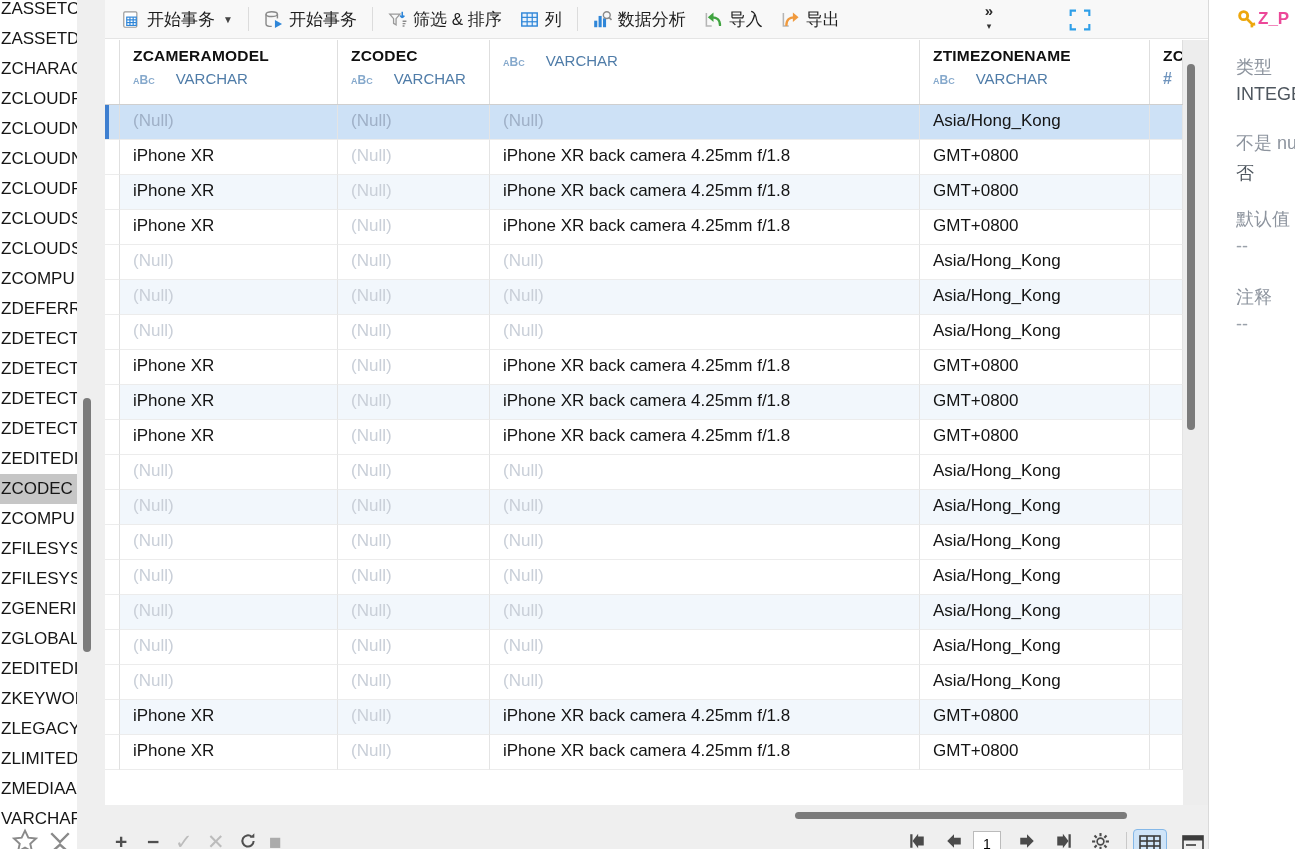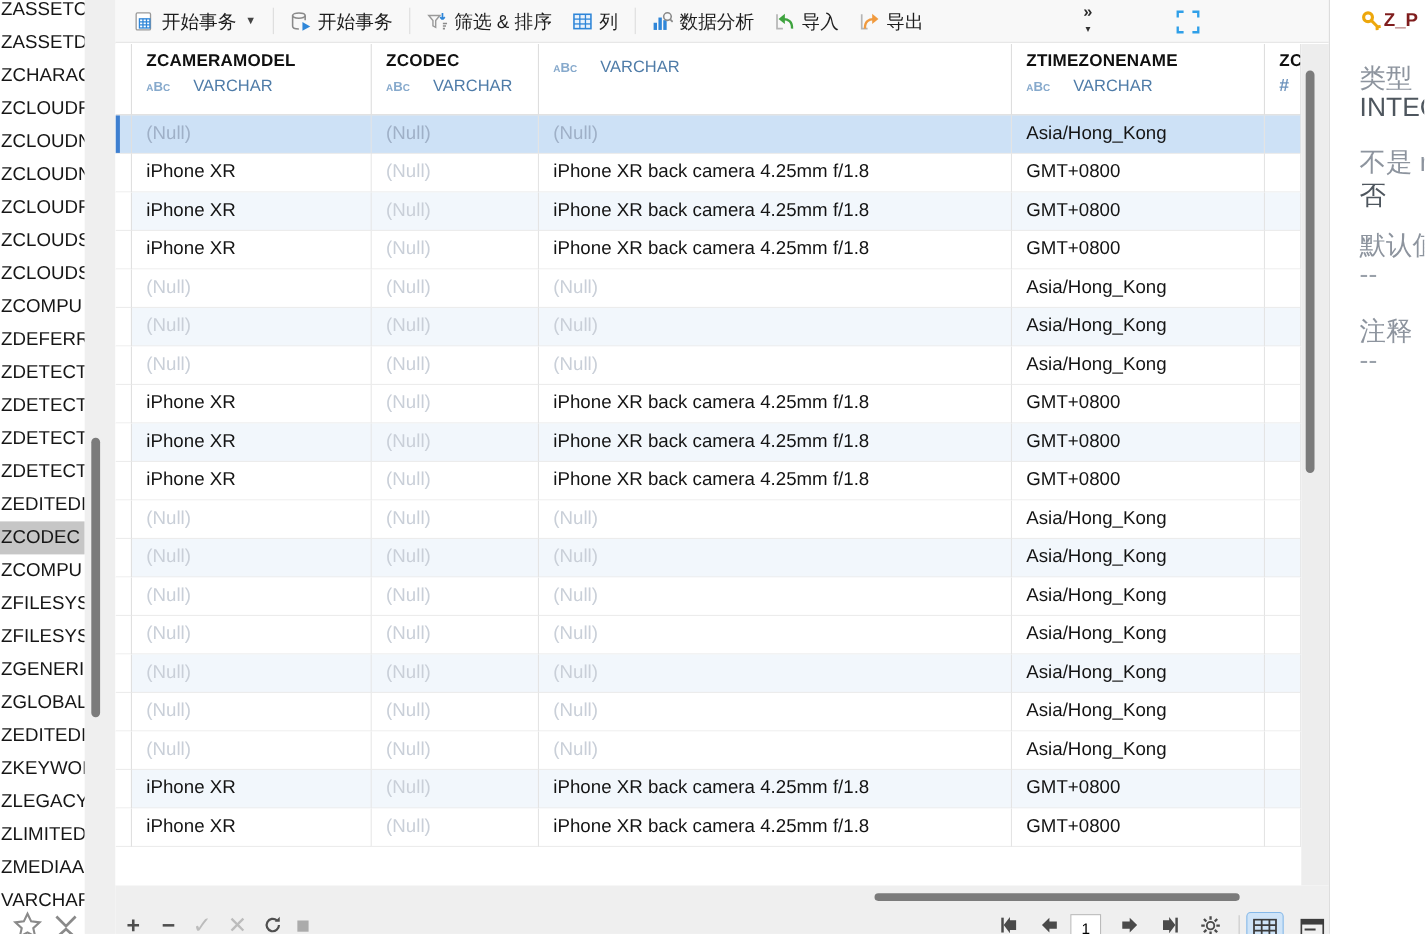--- a/index.html
+++ b/index.html
@@ -66,22 +66,22 @@
   .pg-input{position:absolute;left:868px;top:26px;width:26px;height:24px;border:1px solid #bbb;
             background:#fff;text-align:center;font-size:14px;font-family:inherit;padding:0;}
   .fsep{position:absolute;left:1021px;top:27px;width:1px;height:20px;background:#c9c9c9;}
   .viewbtn{position:absolute;top:24px;width:34px;height:28px;border-radius:4px;display:flex;
            align-items:center;justify-content:center;box-sizing:border-box;}
   .viewbtn.on{background:#cfe4f8;border:1px solid #85b8e8;}
 
   
   .inspector{position:absolute;left:1208px;top:0;width:87px;height:849px;background:#fff;border-left:1px solid #dadada;}
   .insp-key{position:absolute;left:28px;top:9px;display:flex;align-items:center;gap:1px;
-            font-weight:bold;font-size:17px;color:#7f1d1d;white-space:nowrap;}
-  .insp-line{position:absolute;left:27px;font-size:24px;white-space:nowrap;}
+            font-weight:bold;font-size:17px;color:#ec4899;white-space:nowrap;}
+  .insp-line{position:absolute;left:27px;font-size:18px;white-space:nowrap;}
   .insp-label{color:#8d949e;}
   .insp-value{color:#4e565e;}
   .insp-dash{color:#9aa1aa;}
 </style>
 </head>
 <body>
 
 <div class="app">
 
   <aside class="sidebar">

